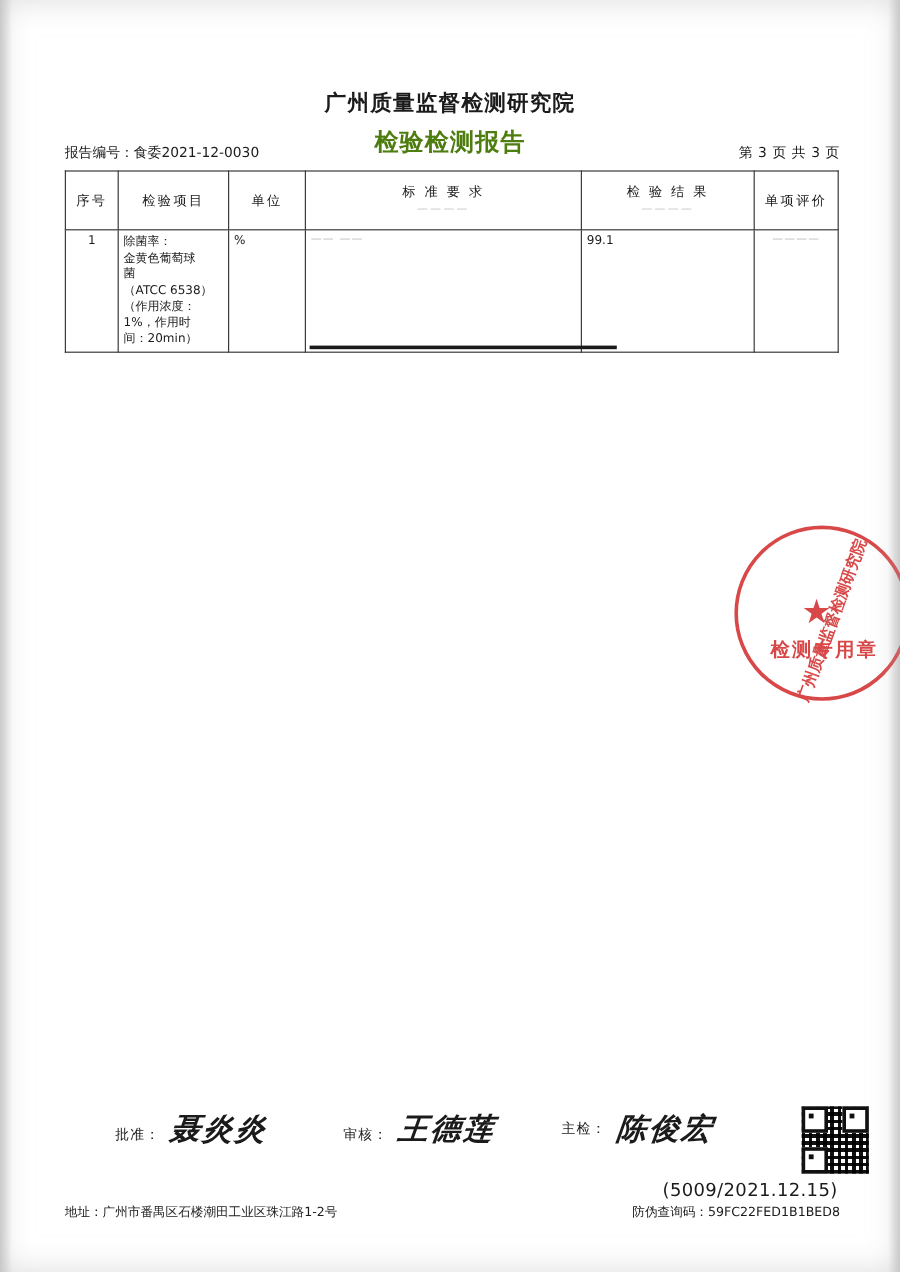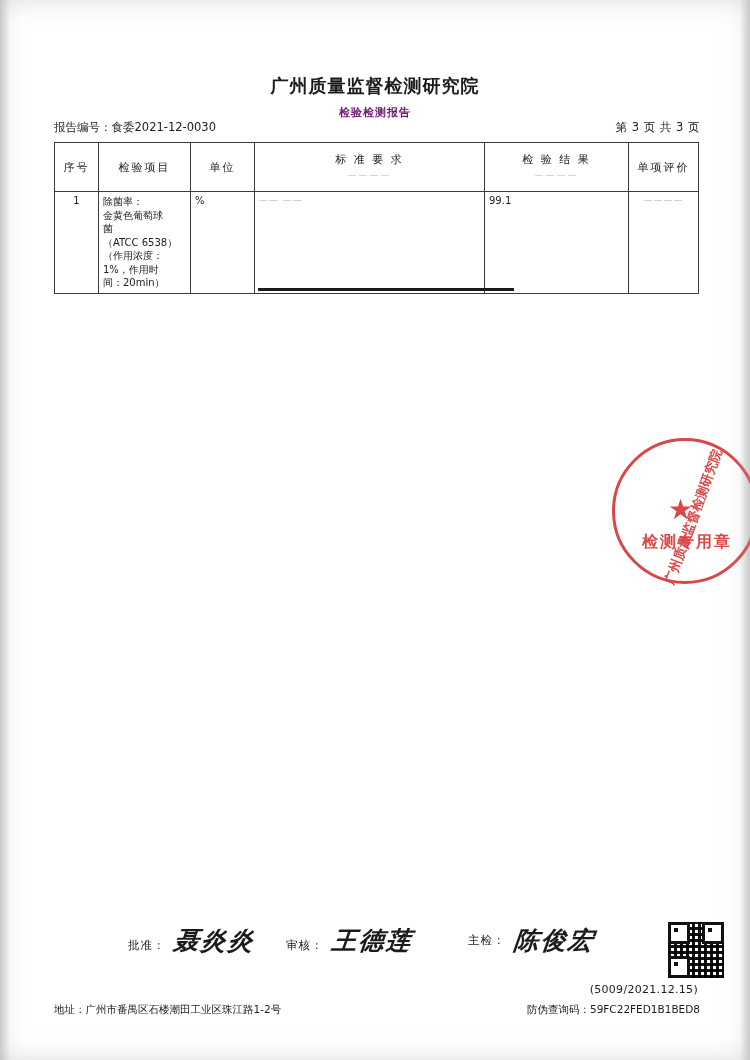--- a/index.html
+++ b/index.html
@@ -49,23 +49,23 @@
   .org-title {
     font-family: "DejaVu Sans", sans-serif;
     font-weight: bold;
     font-size: 18px;
     letter-spacing: 1px;
     color: #1b1b1b;
   }
   .doc-title {
     font-family: "DejaVu Sans", sans-serif;
     font-weight: bold;
-    font-size: 11px;
+    font-size: 20px;
     letter-spacing: 1px;
-    color: #701a75;
+    color: #4d7c0f;
     margin-top: 7px;
   }
 
   .meta-row {
     position: absolute;
     top: 120px;
     left: 54px;
     width: 646px;
     font-size: 11.5px;
     color: #1b1b1b;
@@ -234,21 +234,21 @@
     font-family: "DejaVu Serif", serif;
     font-style: italic;
     font-weight: bold;
     font-size: 25px;
     color: #1b1b1b;
     margin-left: 8px;
     line-height: 1;
     letter-spacing: 2px;
     transform: skewX(-6deg);
   }
-  .g1 { left: 0; margin-left: 32px; }
+  .g1 { left: 0; }
   .g2 { left: 190px; }
   .g3 { left: 372px; align-items: center; }
 
   .qr {
     position: absolute;
     left: 668px;
     top: 922px;
     width: 56px;
     height: 56px;
     background:
@@ -272,21 +272,21 @@
   }
   .qr .f-tl { left: 0; top: 0; }
   .qr .f-tr { right: 0; top: 0; }
   .qr .f-bl { left: 0; bottom: 0; }
 
   .code-line {
     position: absolute;
     right: 52px;
     top: 983px;
     font-family: "DejaVu Sans", sans-serif;
-    font-size: 11px;
+    font-size: 15px;
     color: #1b1b1b;
     letter-spacing: 0.3px;
   }
 
   .footer {
     position: absolute;
     left: 54px;
     top: 1003px;
     width: 646px;
     font-family: "DejaVu Sans", sans-serif;

